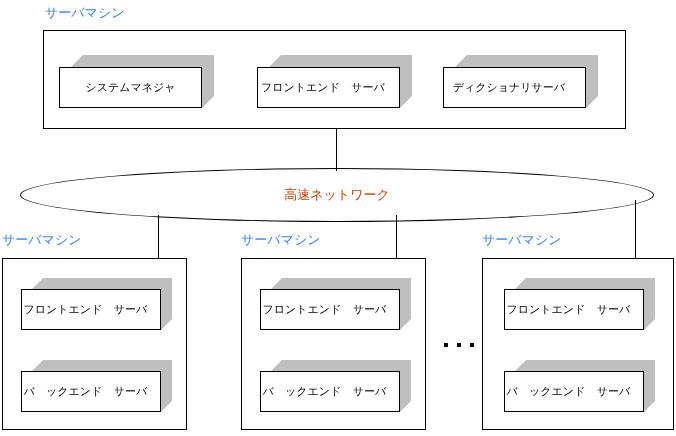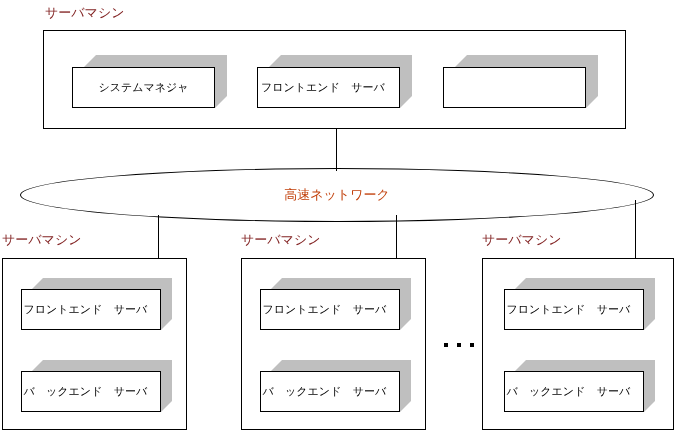--- a/index.html
+++ b/index.html
@@ -26,21 +26,21 @@
     background: transparent;
     box-sizing: border-box;
   }
 
   
   .caption {
     position: absolute;
     font-size: 13px;
     line-height: 15px;
     white-space: nowrap;
-    color: #7f1d1d;
+    color: #3b82f6;
     text-align: center;
   }
 
   
   .slab {
     position: absolute;
   }
   .slab .face-front {
     position: absolute;
     left: 0;
@@ -117,38 +117,39 @@
 </style>
 </head>
 <body>
 
 <div id="diagram">
 
   <div class="caption" style="left:45px; top:5px;">サーバマシン</div>
 
   <div class="group-box" style="left:43px; top:30px; width:583px; height:99px;"></div>
 
-  <div class="slab" style="left:72px; top:55px; width:155px; height:53px;">
+  <div class="slab" style="left:59px; top:55px; width:155px; height:53px;">
     <div class="face-top" style="left:12px; top:0; width:143px; height:12px; clip-path:polygon(0 100%, 12px 0, 100% 0, 100% 100%);"></div>
     <div class="face-side" style="right:0; top:0; width:12px; height:53px; clip-path:polygon(0 12px, 100% 0, 100% 41px, 0 100%);"></div>
     <div class="face-front" style="width:143px; height:41px;"></div>
     <div class="slab-label" style="width:143px; height:41px;">システムマネジャ</div>
   </div>
 
   <div class="slab" style="left:257px; top:55px; width:155px; height:53px;">
     <div class="face-top" style="left:12px; top:0; width:143px; height:12px; clip-path:polygon(0 100%, 12px 0, 100% 0, 100% 100%);"></div>
     <div class="face-side" style="right:0; top:0; width:12px; height:53px; clip-path:polygon(0 12px, 100% 0, 100% 41px, 0 100%);"></div>
     <div class="face-front" style="width:143px; height:41px;"></div>
     <div class="slab-label" style="width:143px; height:41px;">フロントエンド゙サーバ゙</div>
   </div>
 
   <div class="slab" style="left:443px; top:55px; width:155px; height:53px;">
     <div class="face-top" style="left:12px; top:0; width:143px; height:12px; clip-path:polygon(0 100%, 12px 0, 100% 0, 100% 100%);"></div>
     <div class="face-side" style="right:0; top:0; width:12px; height:53px; clip-path:polygon(0 12px, 100% 0, 100% 41px, 0 100%);"></div>
     <div class="face-front" style="width:143px; height:41px;"></div>
+    <div class="slab-label" style="width:143px; height:41px;">ディクショナリサーバ゙</div>
   </div>
 
   <div class="vline" style="left:336px; top:129px; height:42px;"></div>
 
   <div class="net-ellipse" style="left:20px; top:168px; width:634px; height:54px;"></div>
   <div class="net-label" style="left:20px; top:186px; width:634px;">高速ネットワーク</div>
 
   <div class="vline" style="left:158px; top:215px; height:43px;"></div>
   <div class="vline" style="left:396px; top:215px; height:43px;"></div>
   <div class="vline" style="left:635px; top:200px; height:58px;"></div>

